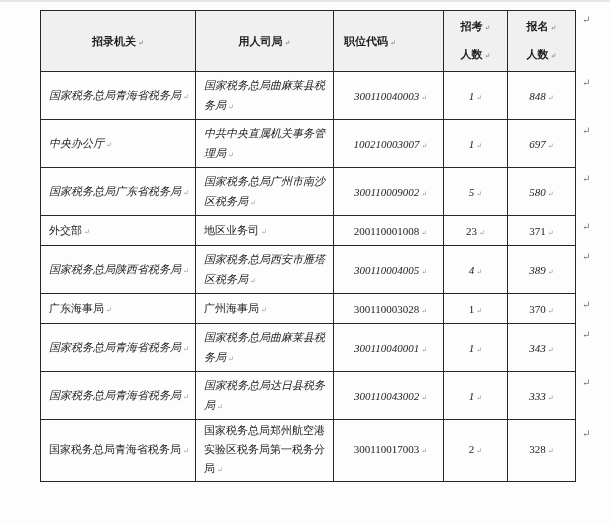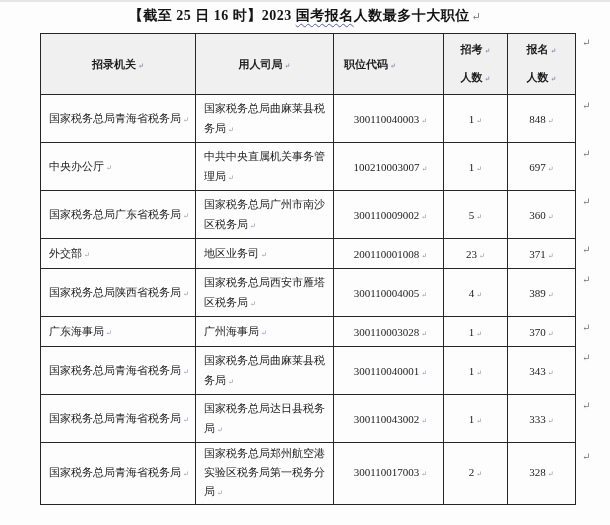--- a/index.html
+++ b/index.html
@@ -26,34 +26,33 @@
     margin:8px 0 0 40px;width:569px;
     font-size:11px;color:#1c1c1c;
   }
   td,th{border:1px solid #262626;padding:0 6px;vertical-align:middle;font-weight:normal;overflow:hidden;}
   thead th{background:#f0f0f0;font-weight:bold;height:60px;text-align:center;}
   thead th.c-code{text-align:left;padding-left:10px;}
   td.c-agency,td.c-bureau{text-align:left;padding-left:8px;line-height:20px;}
   td.c-code{text-align:center;padding-left:10px;}
   td.c-num{text-align:center;}
   tr.h1 td{height:26px;}
-  tr.h2 td{height:44px;}
+  tr.h2 td{height:44px;font-style:italic;}
   tr.h3 td{height:58px;line-height:19px;}
   .endcol{border:none !important;background:transparent;vertical-align:top;padding:4px 0 0 6px;}
   thead .endcol{padding-top:2px;}
   .cmark{font-size:7px;color:#8a8fa8;margin-left:2px;}
   .hline{line-height:26px;}
   .rmark{font-size:10px;color:#6f7486;}
 </style>
 </head>
 <body>
 
 <div class="canvas">
 
-  <div class="doc-title"><span>【截至 25 日 16 时】2023 </span><span class="wavy">国考报名</span><span>人数最多十大职位</span><span class="pmark">↵</span></div>
 
   <table class="positions">
     <colgroup>
       <col style="width:155px">
         <col style="width:138px">
         <col style="width:110px">
       <col style="width:64px">
         <col style="width:68px">
         <col style="width:34px">
     </colgroup>
@@ -88,21 +87,21 @@
         <td class="c-code"><span>100210003007</span><span class="cmark">↵</span></td>
         <td class="c-num"><span>1</span><span class="cmark">↵</span></td>
         <td class="c-num"><span>697</span><span class="cmark">↵</span></td>
         <td class="endcol"><span class="rmark">↵</span></td>
       </tr>
       <tr class="h2">
         <td class="c-agency"><span>国家税务总局广东省税务局</span><span class="cmark">↵</span></td>
         <td class="c-bureau"><span>国家税务总局广州市南沙区税务局</span><span class="cmark">↵</span></td>
         <td class="c-code"><span>300110009002</span><span class="cmark">↵</span></td>
         <td class="c-num"><span>5</span><span class="cmark">↵</span></td>
-        <td class="c-num"><span>360</span><span class="cmark">↵</span></td>
+        <td class="c-num"><span>580</span><span class="cmark">↵</span></td>
         <td class="endcol"><span class="rmark">↵</span></td>
       </tr>
       <tr class="h1">
         <td class="c-agency"><span>外交部</span><span class="cmark">↵</span></td>
         <td class="c-bureau"><span>地区业务司</span><span class="cmark">↵</span></td>
         <td class="c-code"><span>200110001008</span><span class="cmark">↵</span></td>
         <td class="c-num"><span>23</span><span class="cmark">↵</span></td>
         <td class="c-num"><span>371</span><span class="cmark">↵</span></td>
         <td class="endcol"><span class="rmark">↵</span></td>
       </tr>

